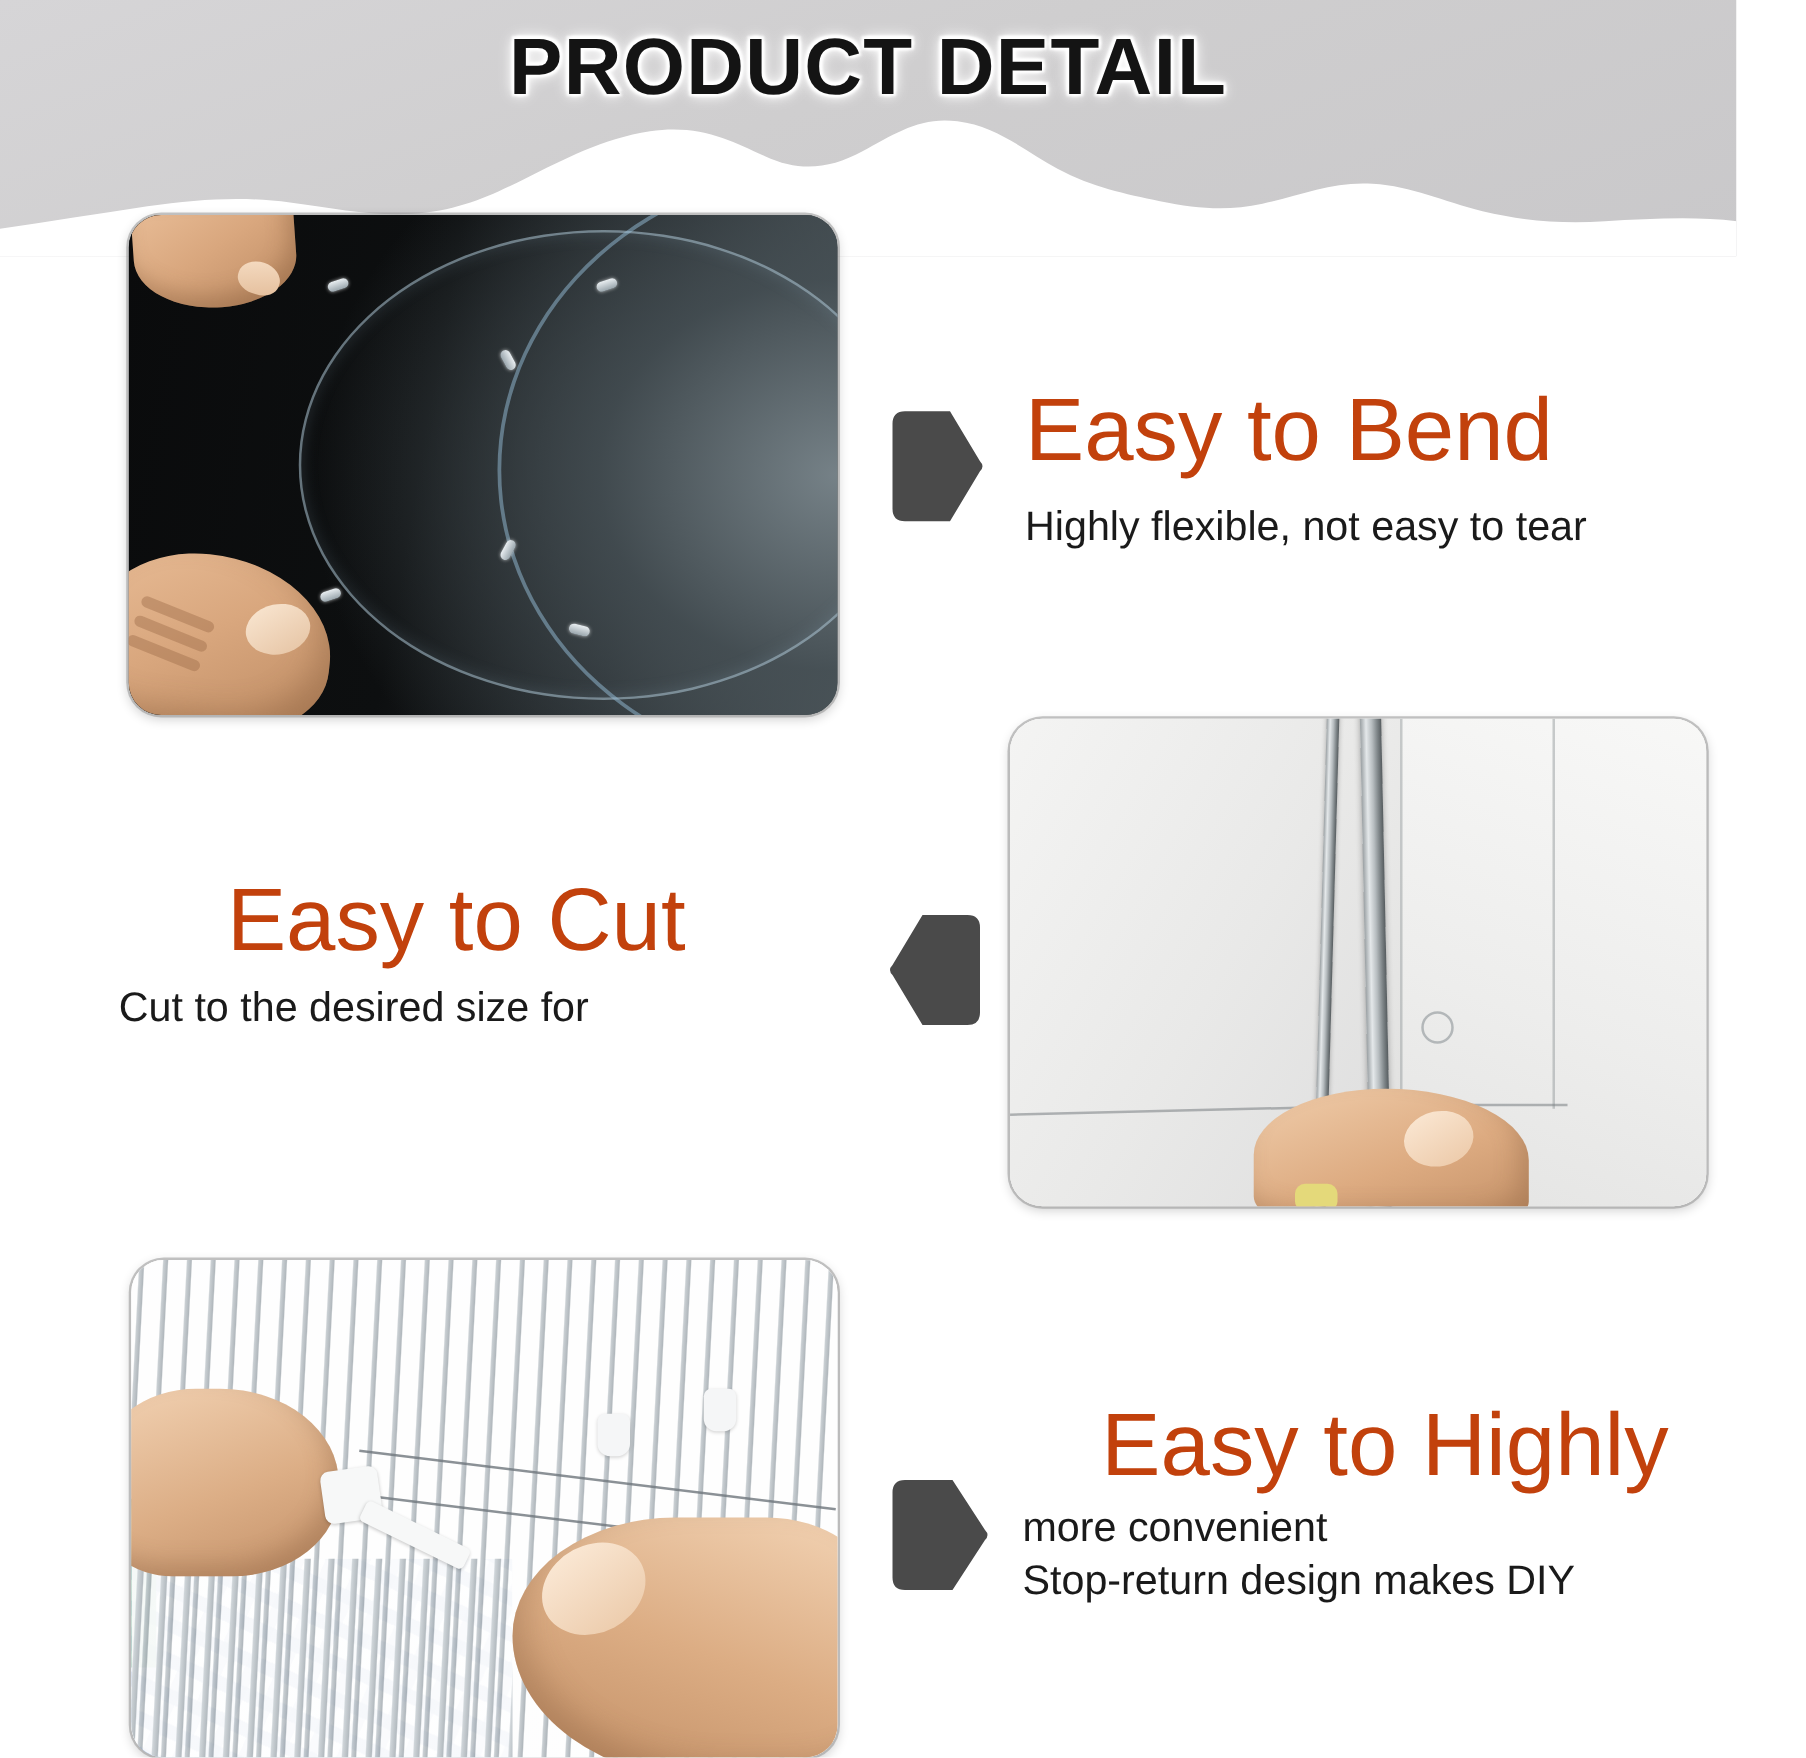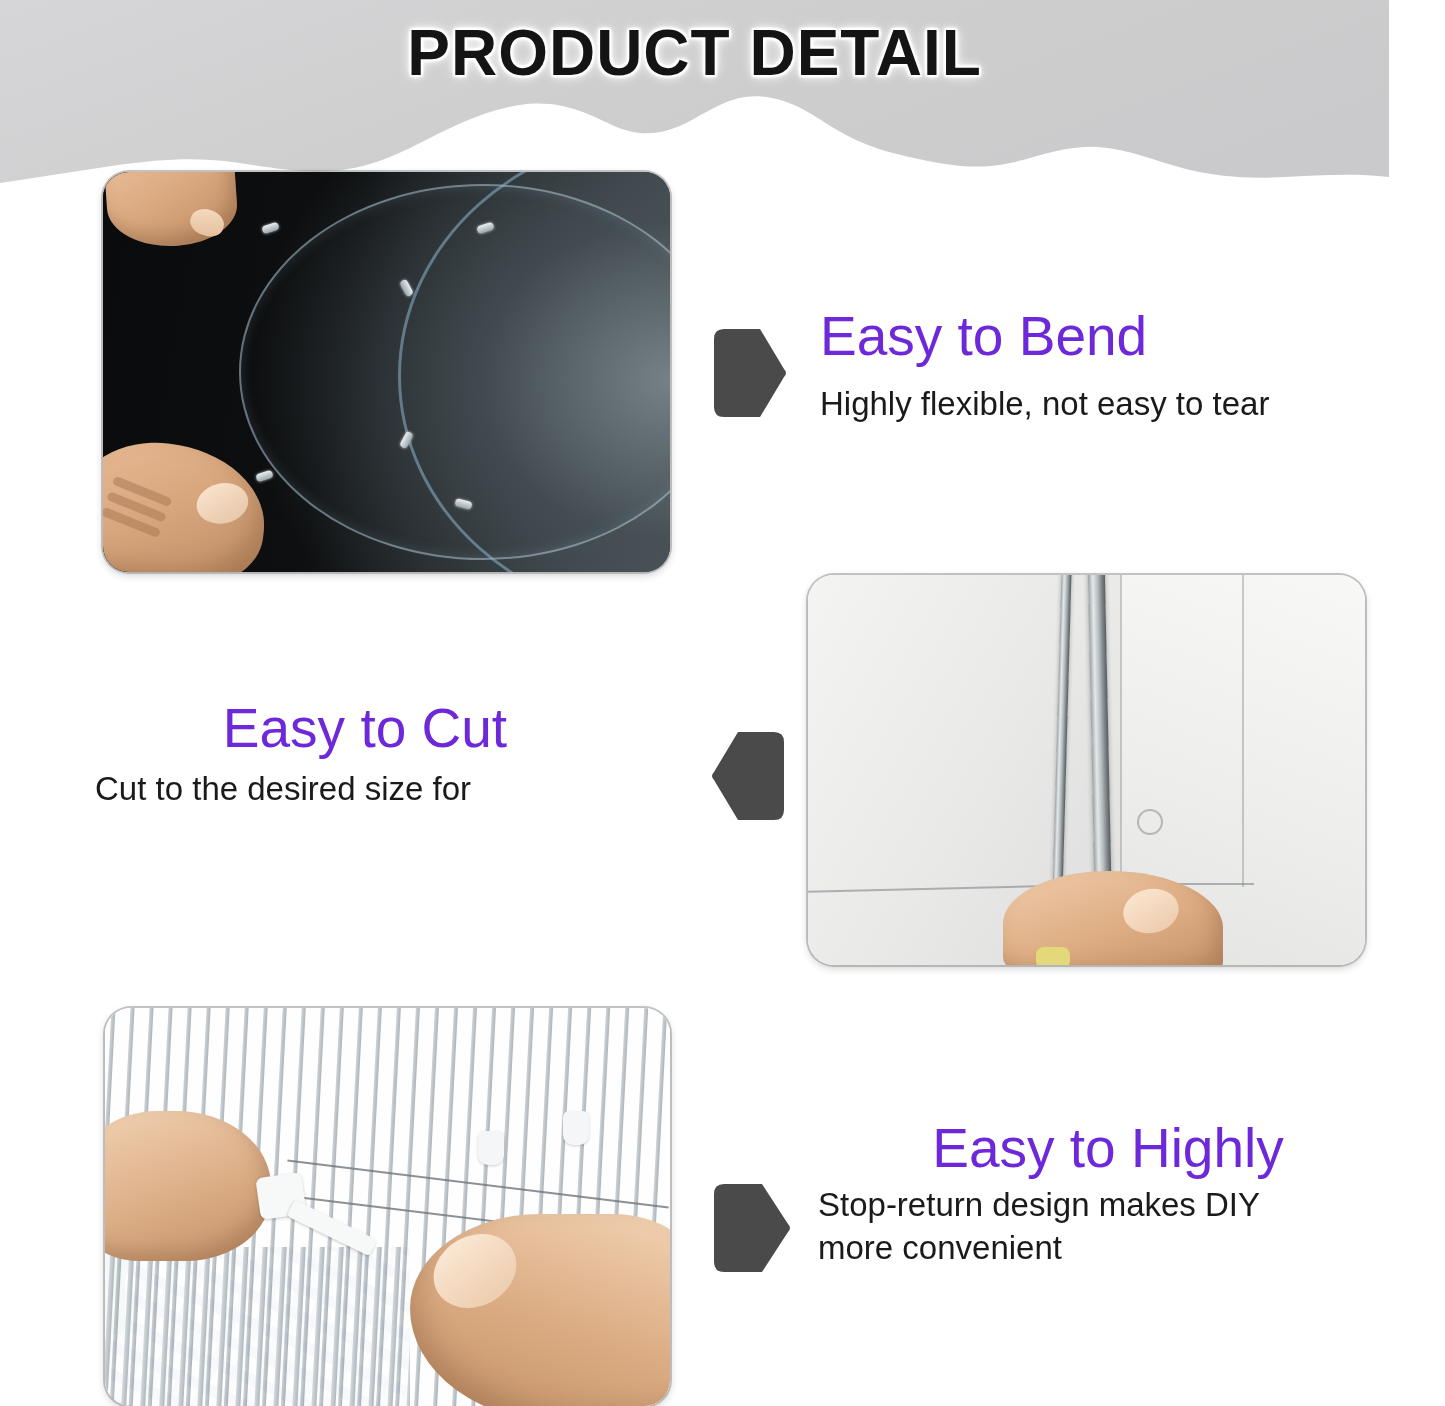--- a/index.html
+++ b/index.html
@@ -290,23 +290,23 @@
     position: absolute; left: 22px; top: 22px;
     width: 86px; height: 70px;
     border-radius: 50%;
     background: linear-gradient(170deg,#fbe9d6,#eccbab);
     transform: rotate(-28deg);
   }
 
   
   .feature { position: absolute; }
   .feature-heading {
-    font-size: 55px;
+    font-size: 71px;
     font-weight: normal;
-    color: #6d28d9;
+    color: #c2410c;
     line-height: 1.05;
     white-space: nowrap;
   }
   .feature-sub {
     font-size: 33px;
     color: #1a1a1a;
     line-height: 1.3;
   }
 
   #feature-bend { left: 820px; top: 308px; width: 600px; }
@@ -446,16 +446,16 @@
 <div class="feature" id="feature-cut">
   <div class="feature-heading">Easy to Cut</div>
   <div class="feature-sub">
     <div>Cut to the desired size for</div>
   </div>
 </div>
 
 <div class="feature" id="feature-install">
   <div class="feature-heading">Easy to Highly</div>
   <div class="feature-sub">
+    <div>more convenient</div>
     <div>Stop-return design makes DIY</div>
-    <div>more convenient</div>
   </div>
 </div>
 
 </body></html>

